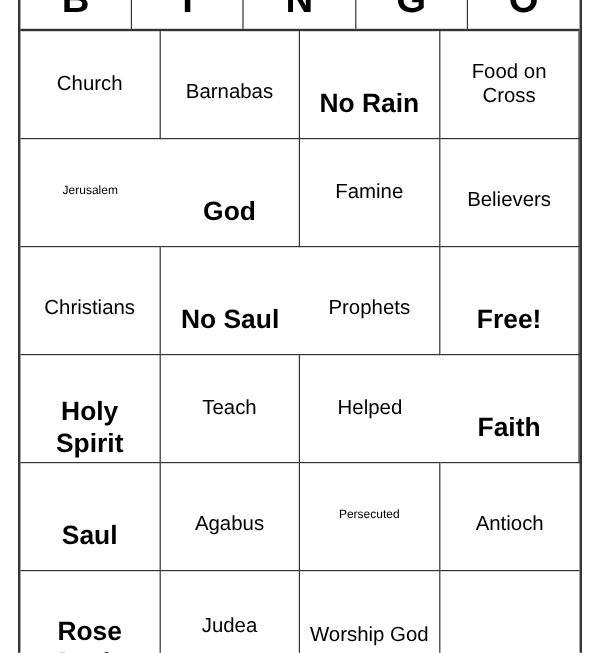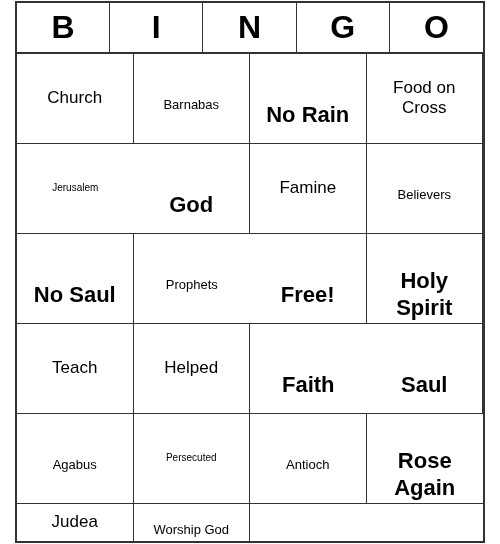--- a/index.html
+++ b/index.html
@@ -43,21 +43,21 @@
       text-align: center;
       padding: 4px;
     }
     .bingo-cell:nth-child(5n) { border-right: none; }
     .bingo-cell:nth-child(n+21) { border-bottom: none; }
     .cell-text {
       line-height: 1.2;
     }
     .size-large { font-size: 22px; font-weight: bold; margin-top: 33px; }
     .size-medium { font-size: 17px; }
-    .size-small { font-size: 13px; margin-top: 14px; }
+    .size-small { font-size: 17px; margin-top: 14px; }
     .size-xsmall { font-size: 10px; }
   </style>
 </head>
 <body>
 
 <div class="bingo-card">
   <div class="bingo-header">
   <div class="bingo-header-cell">B</div>
       <div class="bingo-header-cell">I</div>
       <div class="bingo-header-cell">N</div>
@@ -81,20 +81,23 @@
         <span class="cell-text size-xsmall">Jerusalem</span>
       </div>
       <div class="bingo-cell">
         <span class="cell-text size-large">God</span>
       </div>
       <div class="bingo-cell">
         <span class="cell-text size-medium">Famine</span>
       </div>
       <div class="bingo-cell">
         <span class="cell-text size-small">Believers</span>
+      </div>
+      <div class="bingo-cell">
+        <span class="cell-text size-small">Christians</span>
       </div>
       <div class="bingo-cell">
         <span class="cell-text size-large">No Saul</span>
       </div>
       <div class="bingo-cell">
         <span class="cell-text size-small">Prophets</span>
       </div>
       <div class="bingo-cell">
         <span class="cell-text size-large">Free!</span>
       </div>

